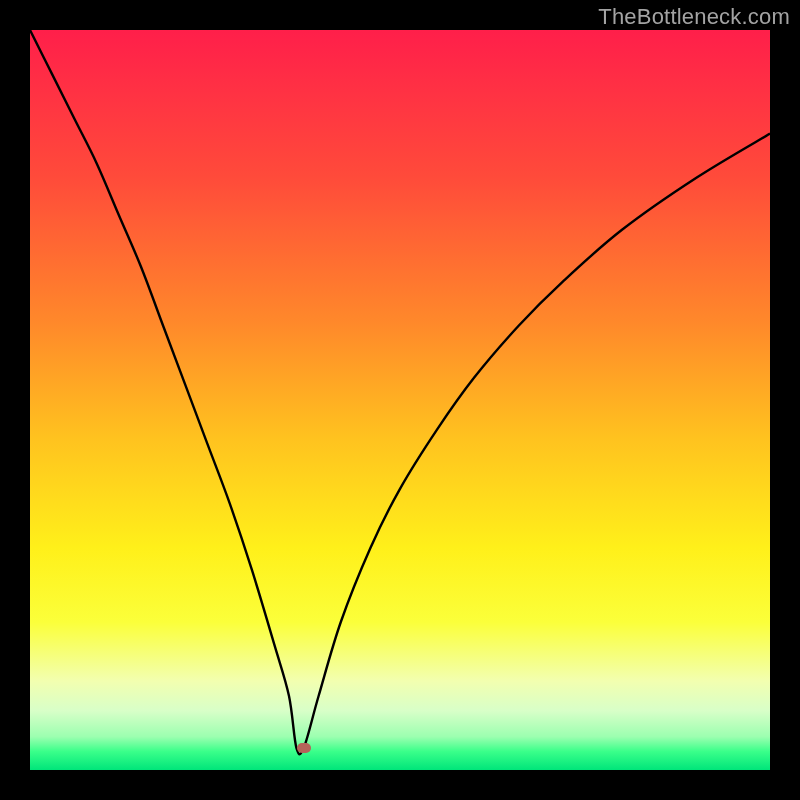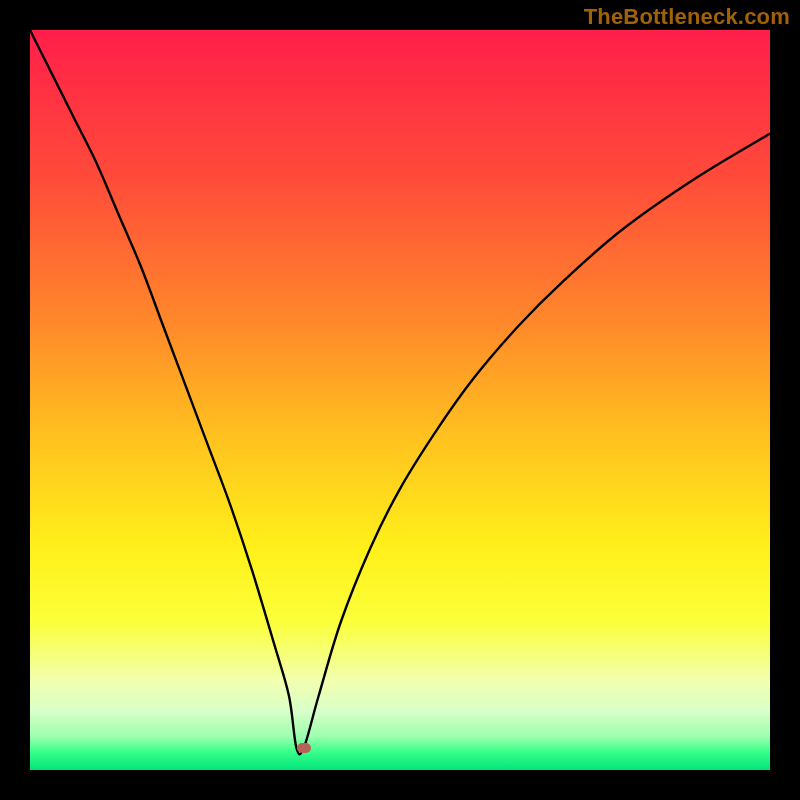--- a/index.html
+++ b/index.html
@@ -23,23 +23,23 @@
     position: absolute;
     left: 0;
     top: 0;
     width: 740px;
     height: 740px;
   }
   .watermark {
     position: absolute;
     top: 4px;
     right: 10px;
-    color: #a16207;
+    color: #a3a3a3;
     font-size: 22px;
-    font-weight: 700;
+    font-weight: 400;
     letter-spacing: 0.2px;
     user-select: none;
   }
   .marker {
     position: absolute;
     width: 14px;
     height: 10px;
     border-radius: 5px;
     transform: translate(-50%, -50%);
   }

